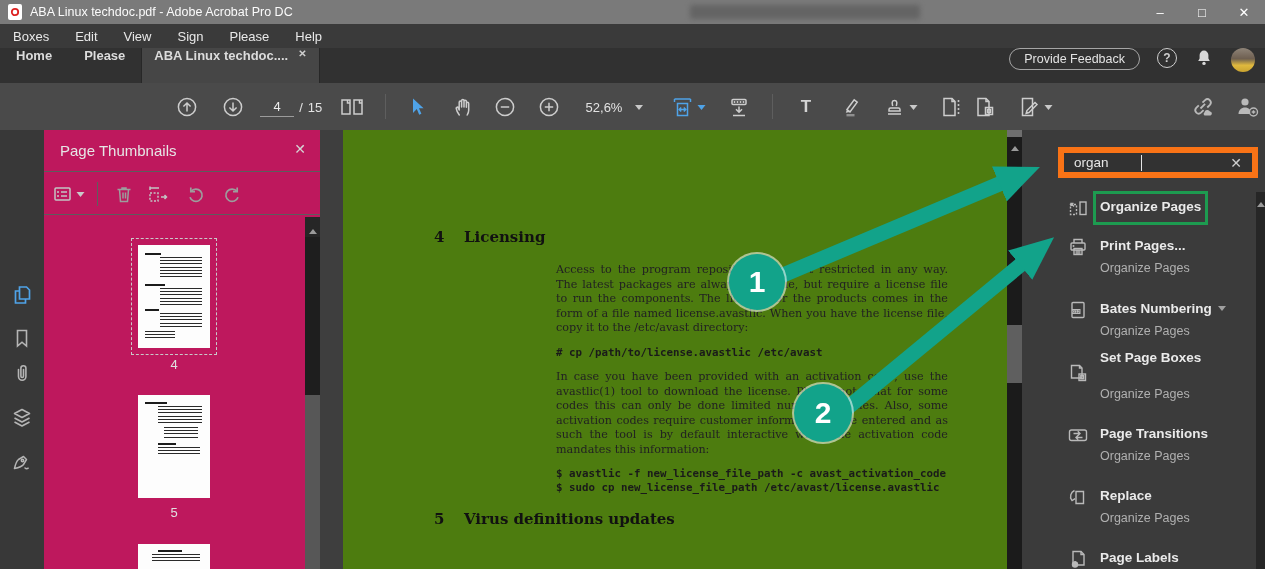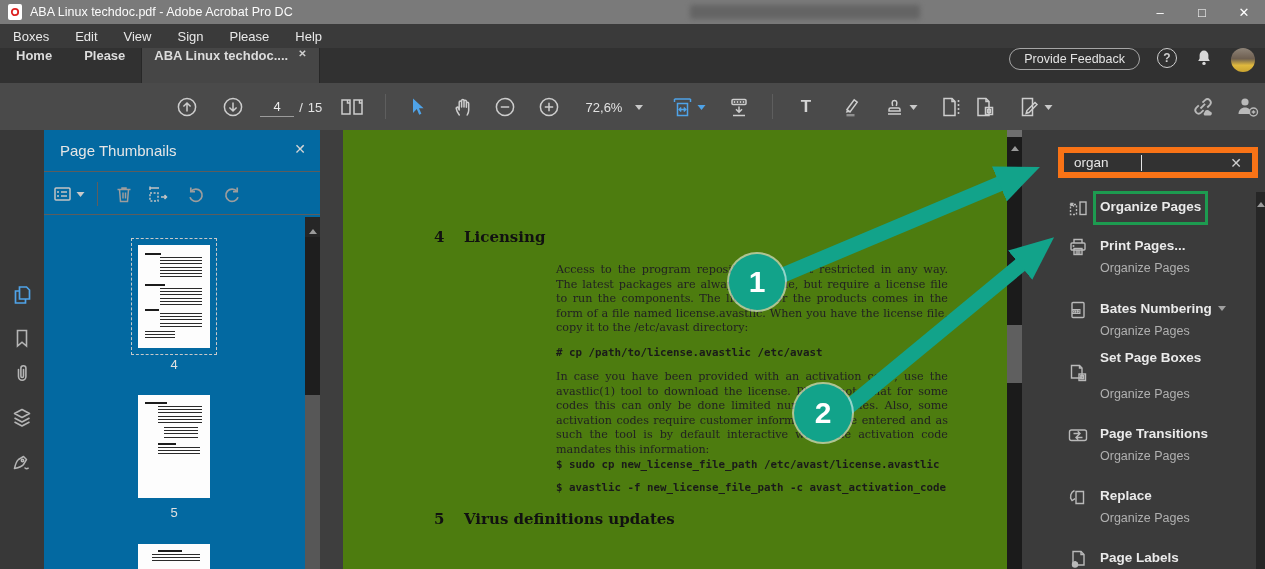--- a/index.html
+++ b/index.html
@@ -50,21 +50,21 @@
 
   .ic { display:block; }
 
   
   .rail { position:absolute; left:0; top:130px; width:44px; height:439px; background:#383838; }
   .rail .ricon { position:absolute; left:50%; transform:translate(-50%,-50%); }
   .notch { position:absolute; left:37px; top:158px; width:0; height:0;
            border:7px solid transparent; border-right:7px solid #4c4c4c; }
 
   
-  .thumbpanel { position:absolute; left:44px; top:130px; width:276px; height:439px; background:#0369a1; }
+  .thumbpanel { position:absolute; left:44px; top:130px; width:276px; height:439px; background:#be185d; }
   .tp-header { position:absolute; left:0; top:0; width:276px; height:42px; border-bottom:1px solid #5d5d5d;
                display:flex; align-items:center; color:#e6e6e6; font-size:15px; }
   .tp-header .t { margin-left:16px; }
   .tp-close { position:absolute; right:14px; top:11px; font-size:14px; color:#d5d5d5; }
   .tp-tools { position:absolute; left:0; top:43px; width:276px; height:42px; border-bottom:1px solid #5d5d5d; }
   .tp-tools .slot { position:absolute; top:50%; transform:translate(-50%,-50%); display:flex; align-items:center; }
   .tpsep { position:absolute; left:53px; top:9px; width:1px; height:24px; background:#5e5e5e; }
 
   .thumb-page { position:absolute; background:#fdfdfd; }
   .sel-box { position:absolute; left:87px; top:108px; width:86px; height:117px; border:1px dashed #c9c9c9; }
@@ -211,21 +211,21 @@
           <circle cx="11" cy="11" r="8.6"></circle>
           <path d="M6.8 11h8.4"></path>
         </svg>
     </span>
     <span class="tslot" style="left:549px">
       <svg class="ic" width="22" height="22" viewBox="0 0 22 22" fill="none" stroke="#cdcdcd" stroke-width="1.5">
           <circle cx="11" cy="11" r="8.6"></circle>
           <path d="M6.8 11h8.4M11 6.8v8.4"></path>
         </svg>
     </span>
-    <span class="tslot ptext" style="left:604px">72,6%</span>
+    <span class="tslot ptext" style="left:604px">52,6%</span>
     <span class="tslot" style="left:639px">
         <span class="dd"></span>
       </span>
     <span class="tslot" style="left:688px">
       <svg class="ic" width="24" height="24" viewBox="0 0 24 24" fill="none" stroke="#4fa3e8" stroke-width="1.5">
           <path d="M4 4v3M4 4h16M20 4v3"></path>
           <rect x="7" y="8.5" width="10" height="12"></rect>
           <path d="M9 14.5h6m-4.3-2-2 2 2 2m2.6-4 2 2-2 2"></path>
         </svg>
       <span class="dd" style="border-top-color:#4fa3e8; margin-left:3px"></span>
@@ -399,22 +399,22 @@
     </div>
   </div>
 
   <div class="page">
     <div class="dhead">
       <span class="num">4</span><span>Licensing</span>
     </div>
     <p class="dp" style="margin-top:17px">Access to the program repositories are not restricted in any way.  The latest packages are always available, but require a license file to run the components. The license for the products comes in the form of a file named license.avastlic. When you have the license file, copy it to the /etc/avast directory:</p>
     <div class="dcode" style="margin-top:10px"># cp /path/to/license.avastlic /etc/avast</div>
     <p class="dp" style="margin-top:10px">In case you have been provided with an activation code, use the avastlic(1) tool to download the license.  Please note that for some codes this can only be done limited number of times.  Also, some activation codes require customer information to be entered and as such the tool is by default interactive when the activation code mandates this information:</p>
+    <div class="dcode" style="margin-top:9px">$ avastlic -f new_license_file_path -c avast_activation_code</div>
     <div class="dcode">$ sudo cp new_license_file_path /etc/avast/license.avastlic</div>
-    <div class="dcode" style="margin-top:9px">$ avastlic -f new_license_file_path -c avast_activation_code</div>
     <div class="dhead" style="margin-top:15px">
       <span class="num">5</span><span>Virus definitions updates</span>
     </div>
 
   </div>
 
   <div class="dscroll">
     <span class="cap"></span>
     <span class="chev-up"></span>
     <span class="thumb"></span>

